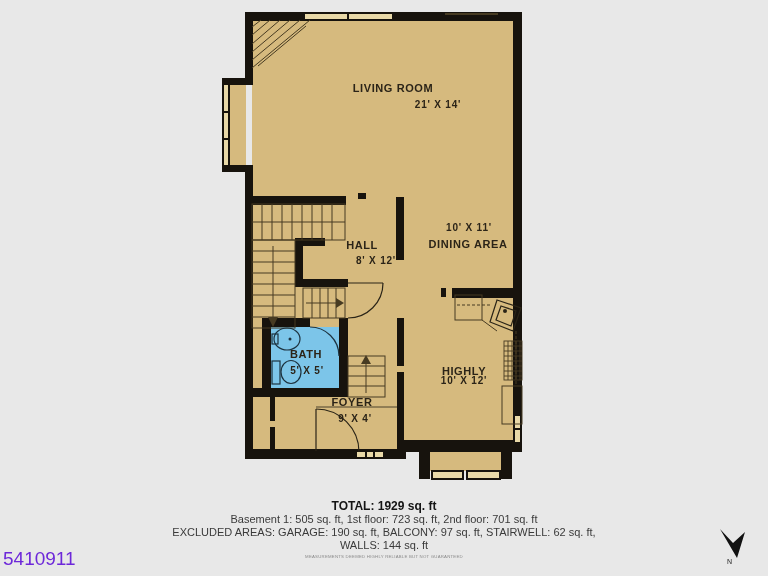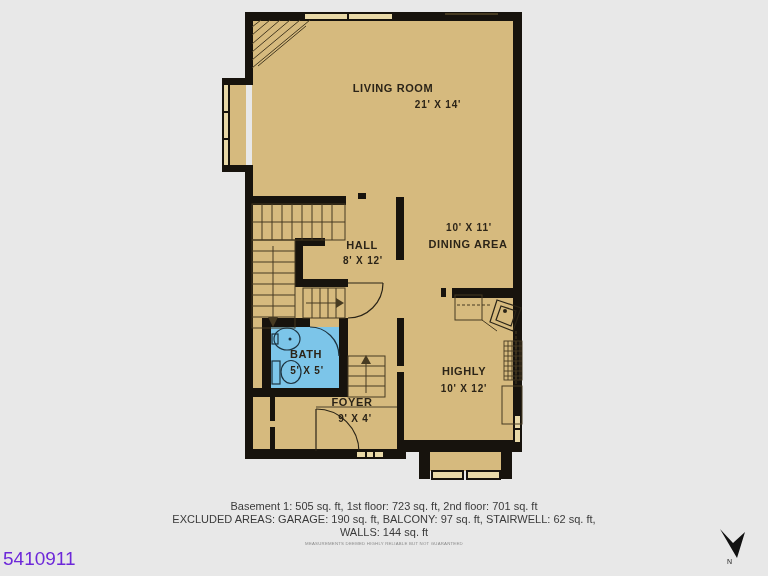--- a/index.html
+++ b/index.html
@@ -160,29 +160,30 @@
     <g>
       <path d="M720,529 L733,543 L745,532 L737,558 Z" fill="#111" stroke="none"></path>
     </g>
   </svg>
 
   <div class="room-label" style="left:393px;top:88px;">LIVING ROOM</div>
   <div class="room-label room-dims" style="left:394px;top:104px;margin-left:44px;">21' X 14'</div>
   <div class="room-label" style="left:468px;top:212px;margin-top:32px;">DINING AREA</div>
   <div class="room-label room-dims" style="left:469px;top:227px;">10' X 11'</div>
   <div class="room-label" style="left:362px;top:245px;">HALL</div>
-  <div class="room-label room-dims" style="left:363px;top:260px;">8' X 12'</div>
+  <div class="room-label room-dims" style="left:376px;top:260px;">8' X 12'</div>
   <div class="room-label" style="left:306px;top:354px;">BATH</div>
   <div class="room-label room-dims" style="left:307px;top:370px;">5' X 5'</div>
   <div class="room-label" style="left:352px;top:402px;">FOYER</div>
   <div class="room-label room-dims" style="left:355px;top:418px;">9' X 4'</div>
   <div class="room-label" style="left:464px;top:371px;">HIGHLY</div>
-  <div class="room-label room-dims" style="left:464px;top:388px;">10' X 12'</div>
+  <div class="room-label room-dims" style="left:464px;top:380px;">10' X 12'</div>
 
   <div id="footer">
+    <div class="total">TOTAL: 1929 sq. ft</div>
     <div class="fline">Basement 1: 505 sq. ft, 1st floor: 723 sq. ft, 2nd floor: 701 sq. ft</div>
     <div class="fline">EXCLUDED AREAS: GARAGE: 190 sq. ft, BALCONY: 97 sq. ft, STAIRWELL: 62 sq. ft,</div>
     <div class="fline">WALLS: 144 sq. ft</div>
     <div class="disclaimer">MEASUREMENTS DEEMED HIGHLY RELIABLE BUT NOT GUARANTEED</div>
   </div>
 
   <div id="photo-id">5410911</div>
   <div id="compass-label">N</div>
 </div>
 

